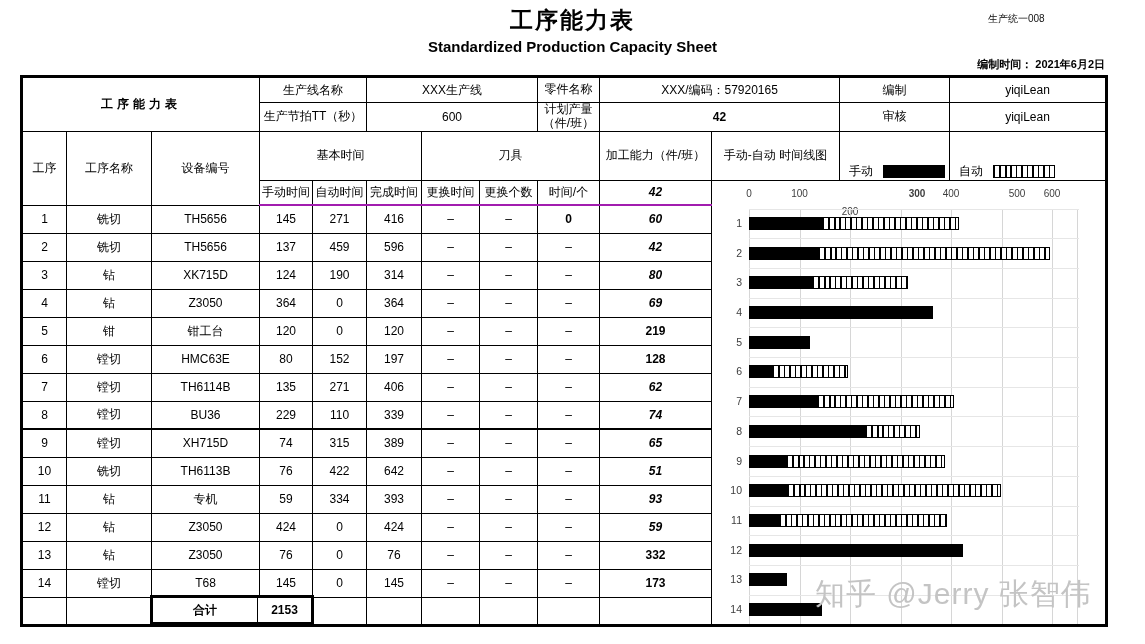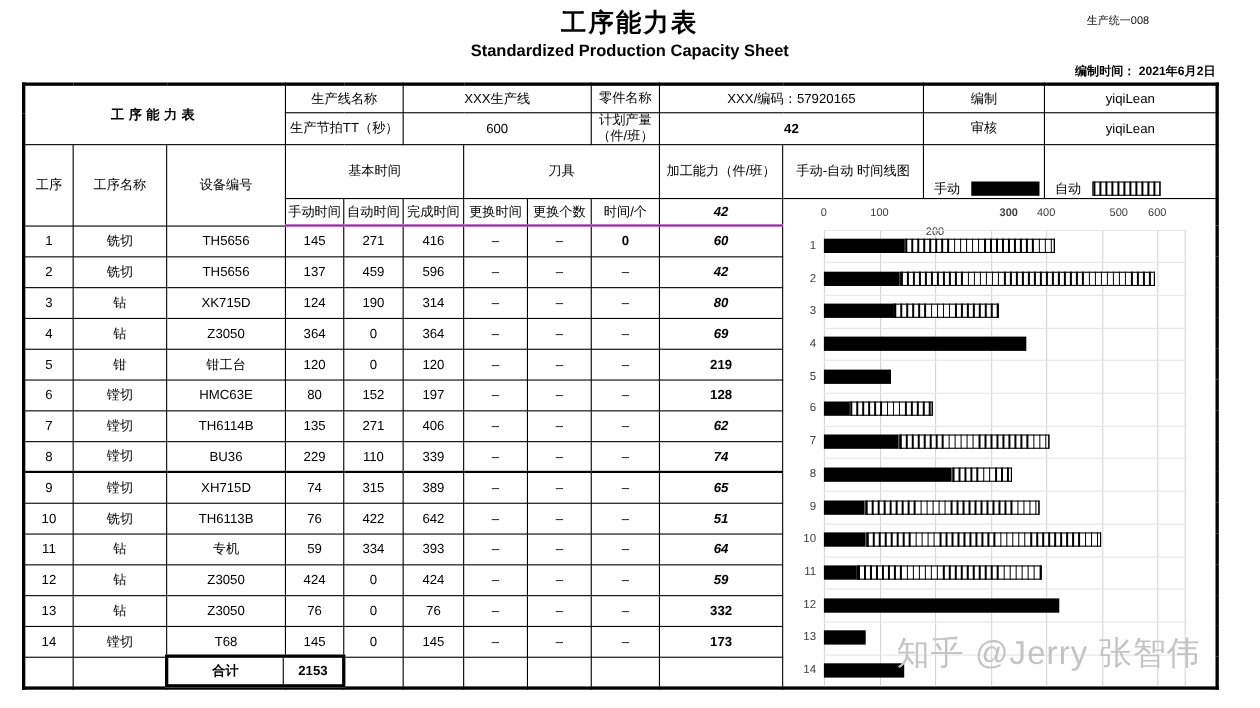--- a/index.html
+++ b/index.html
@@ -345,21 +345,21 @@
       <tr class="dr">
         <td>11</td>
         <td>钻</td>
         <td class="equip">专机</td>
         <td>59</td>
         <td>334</td>
         <td>393</td>
         <td>–</td>
         <td>–</td>
         <td>–</td>
-        <td class="cap-i">64</td>
+        <td class="cap-i">93</td>
       </tr>
       <tr class="dr">
         <td>12</td>
         <td>钻</td>
         <td class="equip">Z3050</td>
         <td>424</td>
         <td>0</td>
         <td>424</td>
         <td>–</td>
         <td>–</td>

